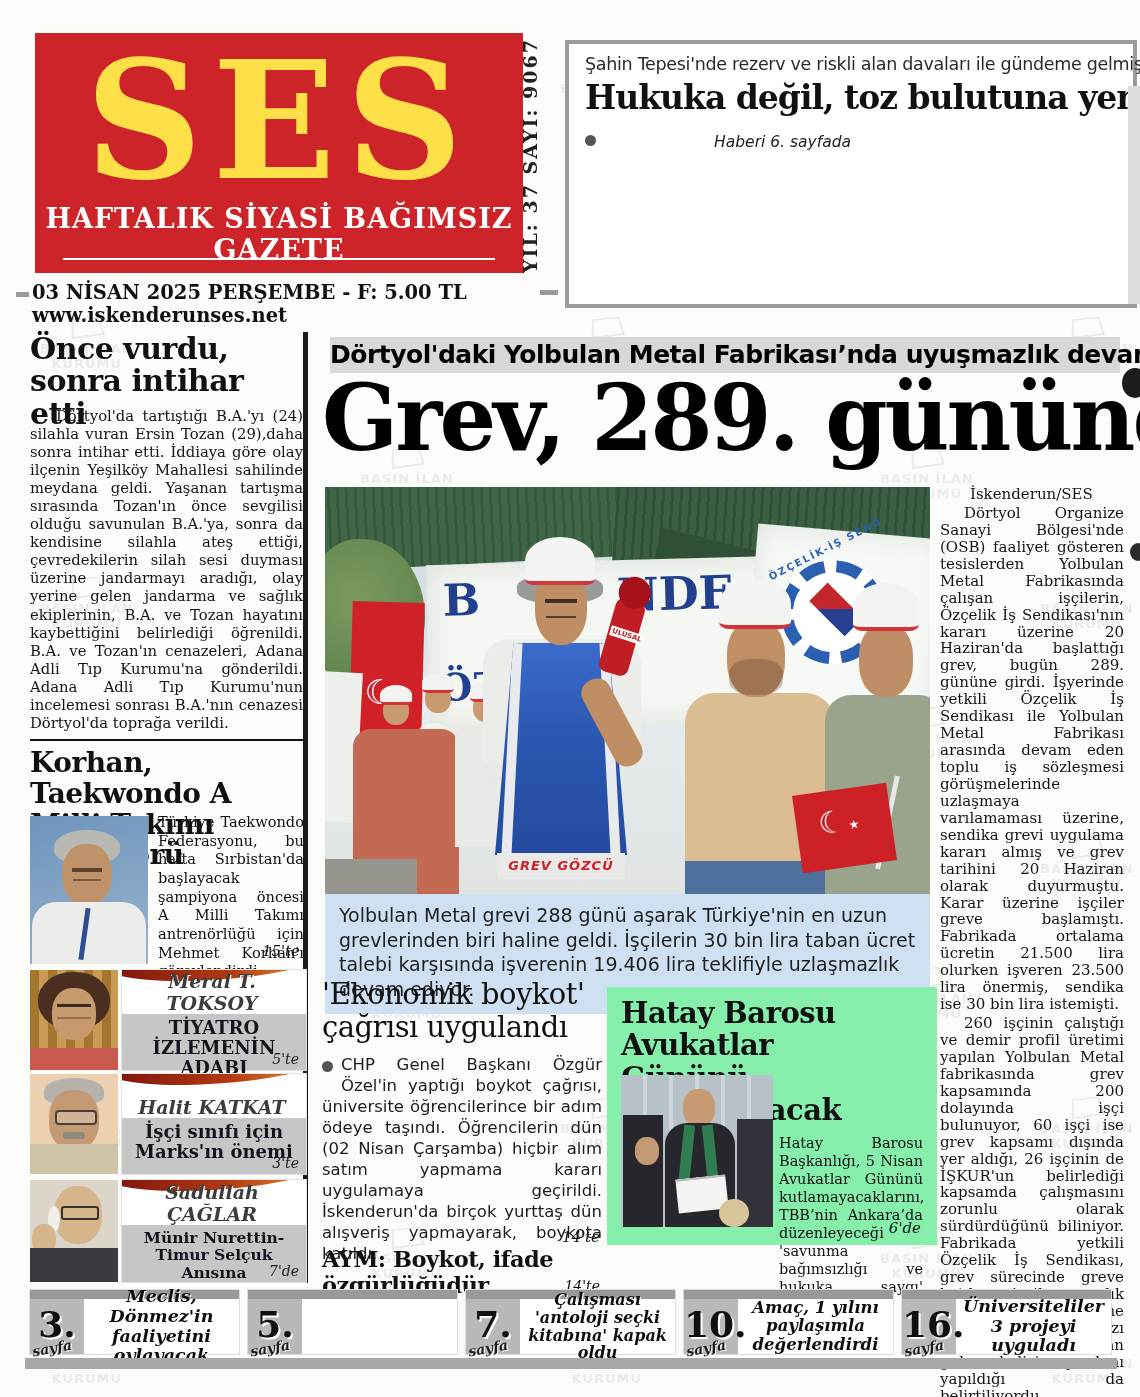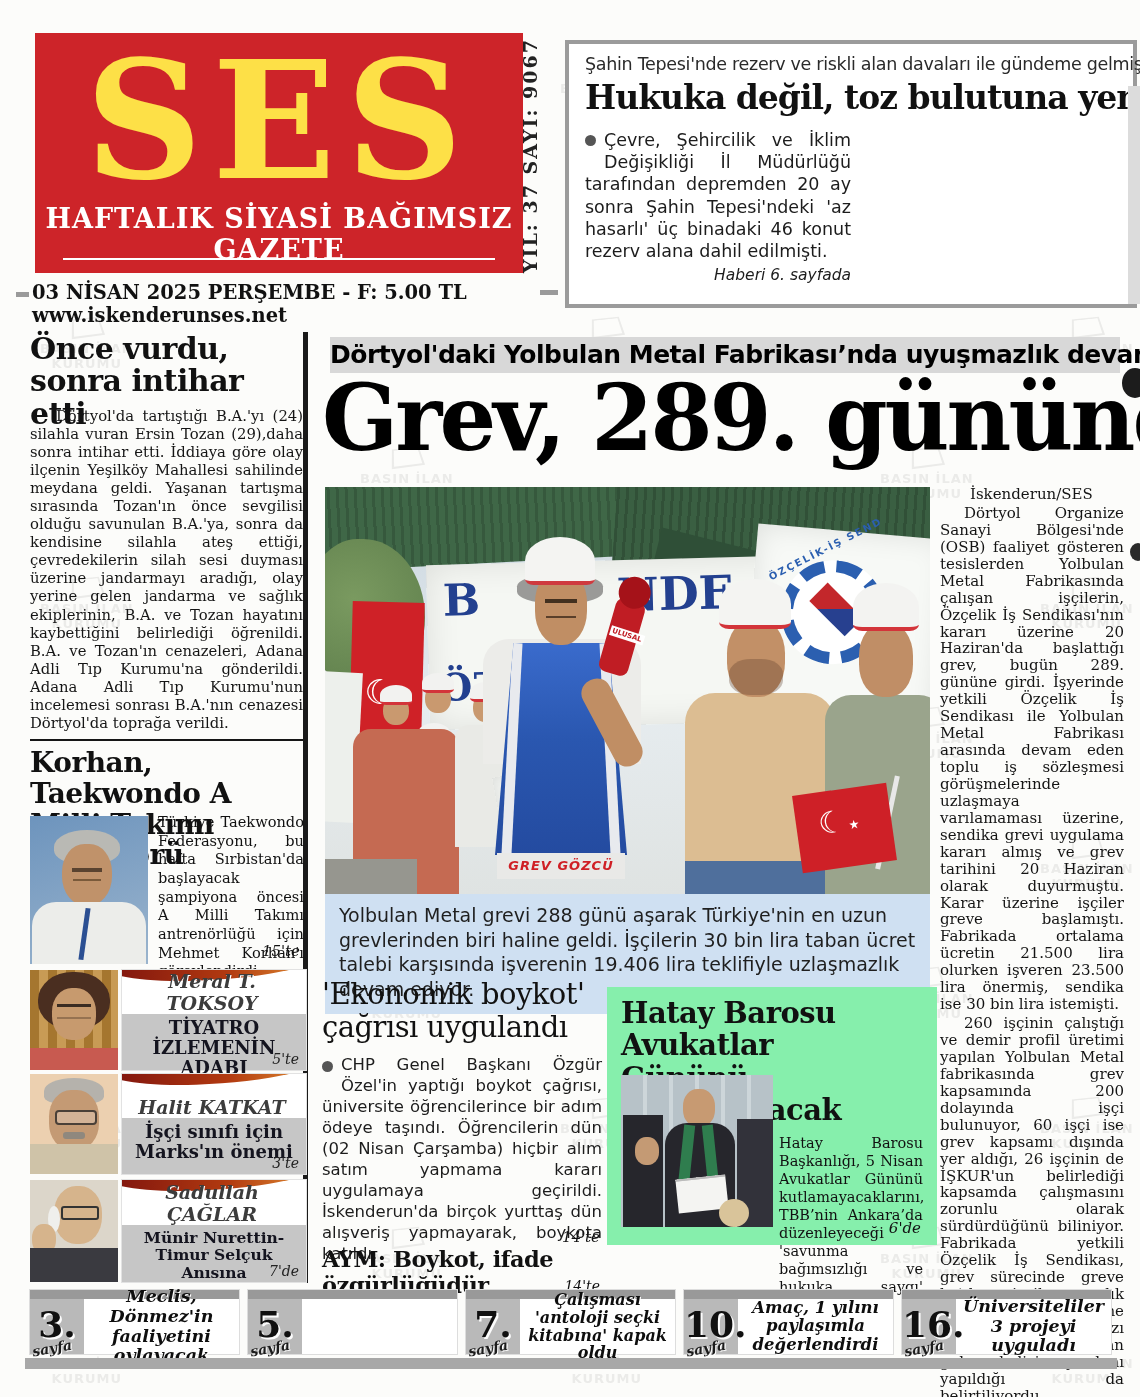--- a/index.html
+++ b/index.html
@@ -263,21 +263,20 @@
   <div class="abs dash" style="left:16px;top:292px;width:13px;"></div>
   <div class="abs dash" style="left:540px;top:290px;width:18px;"></div>
   <div class="abs dash" style="left:1122px;top:303px;width:15px;"></div>
 
   <div class="abs tr-box">
     <div class="tr-kicker">Şahin Tepesi'nde  rezerv ve riskli alan davaları ile gündeme gelmişti...</div>
     <div class="tr-head">Hukuka değil, toz bulutuna yenildi</div>
     <div class="tr-cols">
       <div class="tr-col">
         <span class="bullet-dot"></span>
-        <span>Çevre, Şehircilik ve İklim Değişikliği İl Müdürlüğü tarafından depremden 20 ay sonra Şahin Tepesi'ndeki 'az hasarlı' üç binadaki 46 konut rezerv alana dahil edilmişti.</span>
         <div class="tr-ref">Haberi 6. sayfada</div>
       </div>
     </div>
   </div>
 
   <div class="abs vdiv"></div>
   <div class="abs a1-title">Önce vurdu,
 sonra intihar etti</div>
   <div class="abs a1-body">Dörtyol'da tartıştığı B.A.'yı (24) silahla vuran Ersin Tozan (29),daha sonra intihar etti. İddiaya göre olay ilçenin Yeşilköy Mahallesi sahilinde meydana geldi. Yaşanan tartışma sırasında Tozan'ın önce sevgilisi olduğu savunulan B.A.'ya, sonra da kendisine silahla ateş ettiği, çevredekilerin silah sesi duyması üzerine jandarmayı aradığı, olay yerine gelen jandarma ve sağlık ekiplerinin, B.A. ve Tozan hayatını kaybettiğini belirlediği öğrenildi. B.A. ve Tozan'ın cenazeleri, Adana Adli Tıp Kurumu'na gönderildi. Adana Adli Tıp Kurumu'nun incelemesi sonrası B.A.'nın cenazesi Dörtyol'da toprağa verildi.</div>
   <div class="abs l-hr"></div>

